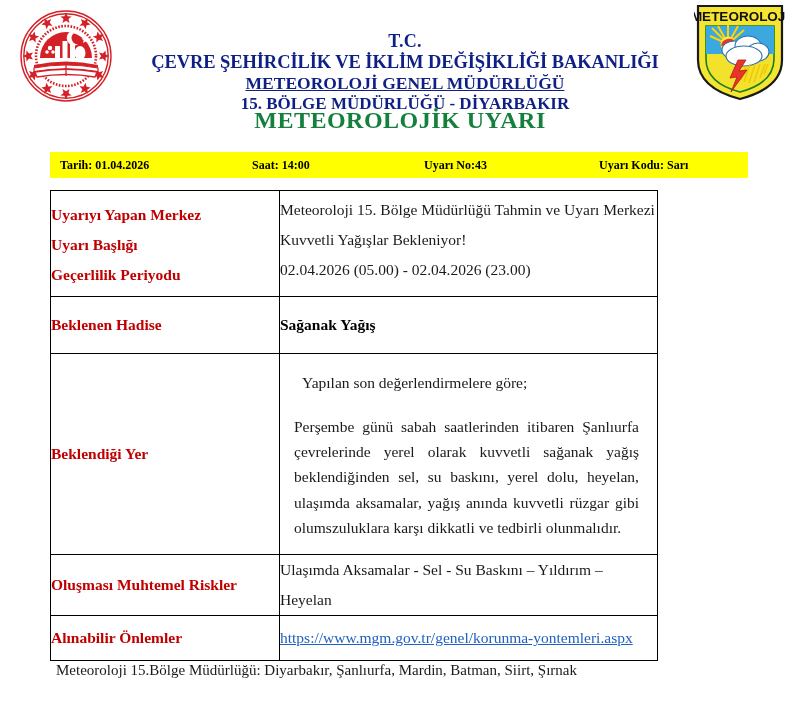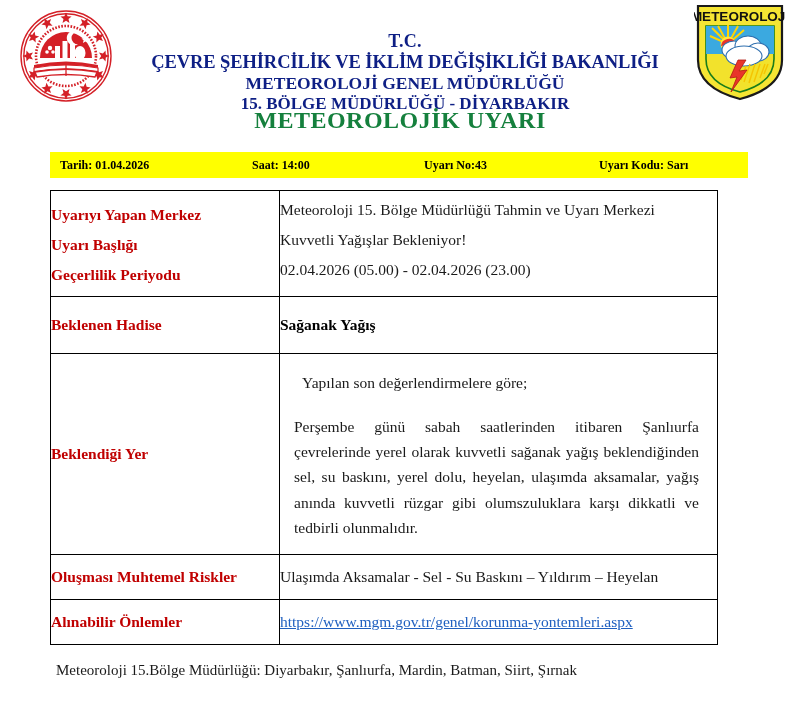--- a/index.html
+++ b/index.html
@@ -40,21 +40,21 @@
     left: 120px;
     top: 8px;
     width: 570px;
     text-align: center;
     color: #0e1f85;
     font-weight: bold;
     line-height: 1.16;
   }
   .hdr-line1 { font-size: 18px; letter-spacing: .2px; margin-top: 23px; }
   .hdr-line2 { font-size: 18.5px; letter-spacing: -0.1px; }
-  .hdr-line3 { font-size: 17.5px; }
+  .hdr-line3 { font-size: 17.5px; text-decoration: underline; }
   .hdr-line4 { font-size: 17px; }
 
   .alert-title {
     position: absolute;
     top: 107px;
     left: 0;
     width: 800px;
     text-align: center;
     color: #15803d;
     font-weight: bold;
@@ -80,21 +80,21 @@
   .yb-1 { margin-left: 10px; width: 192px; }
   .yb-2 { width: 172px; }
   .yb-3 { width: 175px; }
   .yb-4 { width: 150px; }
 
   
   .warn-table {
     position: absolute;
     left: 50px;
     top: 190px;
-    width: 668px;
+    width: 608px;
     border-collapse: collapse;
     table-layout: fixed;
   }
   .warn-table td {
     border: 1.3px solid #000000;
     vertical-align: middle;
     padding: 0;
   }
   .col-label {
     width: 228px;

